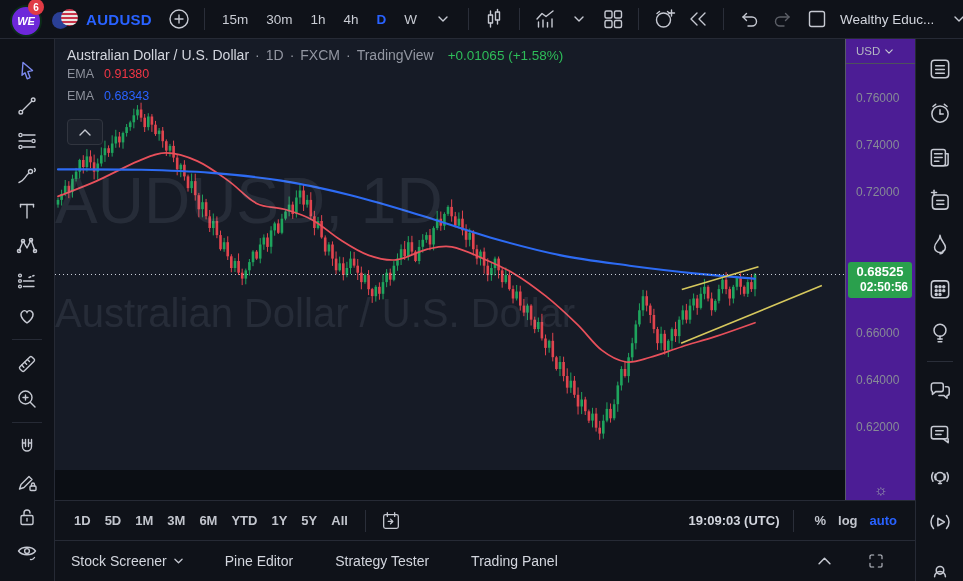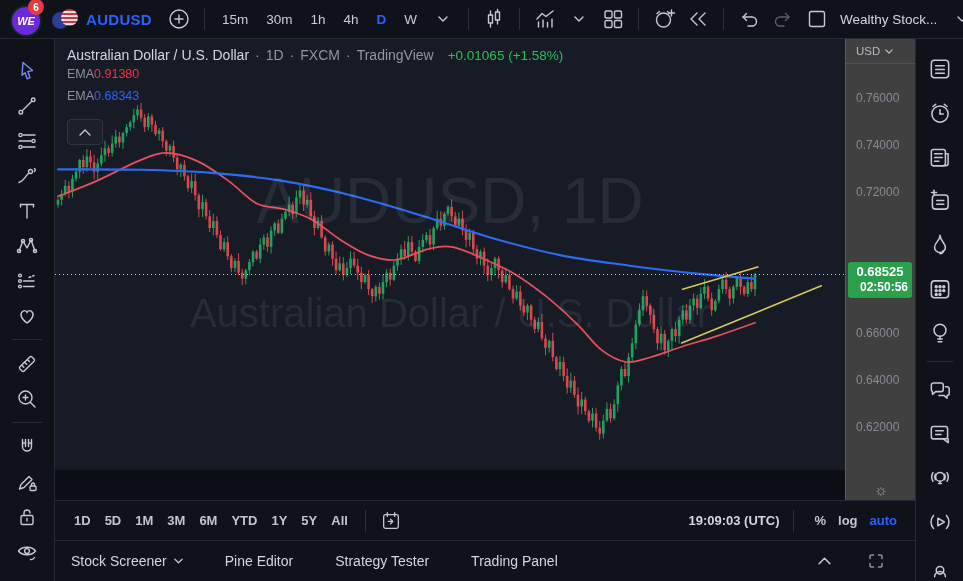--- a/index.html
+++ b/index.html
@@ -43,43 +43,43 @@
          border-radius:4px;cursor:pointer;flex:none;}
   .lsep{width:30px;height:1px;background:#262a35;margin:6px 0;flex:none;}
 
   
   #center{width:860px;display:flex;flex-direction:column;flex:none;}
   #chartarea{height:461px;display:flex;position:relative;}
   #plotwrap{width:790px;height:431px;background:#161b26;position:relative;overflow:hidden;cursor:crosshair;}
   #timerow{position:absolute;left:0;top:431px;width:790px;height:30px;background:#3f434e;
            border-top:1px solid #23262e;box-sizing:border-box;cursor:ew-resize;}
   .tlabel{position:absolute;top:7px;font-size:12px;color:#8d919c;}
-  #paxis{position:absolute;left:790px;top:0;width:70px;height:461px;background:#404040;
+  #paxis{position:absolute;left:790px;top:0;width:70px;height:461px;background:#4c1d95;
          border-left:1px solid #575b66;box-sizing:border-box;cursor:ns-resize;}
   #paxis .usd{height:24px;display:flex;align-items:center;gap:5px;padding-left:10px;
               font-size:11.5px;color:#b4b8c2;border-bottom:1px solid #4d515c;cursor:pointer;}
   .ptick{position:absolute;left:10px;font-size:12px;color:#878b96;}
   #cornercell{position:absolute;left:0;top:437px;width:70px;height:24px;border-top:1px solid #55596400;
               display:flex;align-items:center;justify-content:center;}
   #pricelabel{position:absolute;left:2px;width:64px;border-radius:3px;background:#2aa04d;
               color:#fff;text-align:center;padding:2px 0 3px;line-height:1.25;}
   #pricelabel .p{font-size:13px;font-weight:bold;}
   #pricelabel .c{font-size:12px;font-weight:bold;padding-left:8px;}
   .sun{color:#9aa0ab;font-size:15px;cursor:pointer;}
 
   
-  .wm{position:absolute;left:0;width:100%;text-align:center;color:rgba(190,197,214,0.10);
+  .wm{position:absolute;left:0;width:100%;color:rgba(190,197,214,0.10);
       pointer-events:none;white-space:nowrap;}
   #wm1{top:125px;font-size:64px;font-weight:500;}
   #wm2{top:252px;font-size:40px;font-weight:500;}
   #legend{position:absolute;left:12px;top:8px;font-size:14px;}
   #legend .trow{display:flex;align-items:center;gap:6px;cursor:pointer;}
   #legend .meta{color:#9296a1;}
   #legend .chg{color:#2ebd59;margin-left:8px;font-size:13.5px;}
-  .emarow{display:flex;align-items:center;gap:0;height:22px;font-size:12.5px;cursor:pointer;}
+  .emarow{display:flex;align-items:center;gap:10px;height:22px;font-size:12.5px;cursor:pointer;}
   .emarow .lbl{color:#8d919c;}
   #collapsebtn{position:absolute;left:12px;top:80px;width:34px;height:24px;border-radius:4px;
                background:#1b202b;border:1px solid #31353f;display:flex;align-items:center;
                justify-content:center;cursor:pointer;}
 
   
   #rangebar{height:40px;background:#0f1219;border-top:1px solid #262a35;display:flex;
             align-items:center;padding:0 12px;box-sizing:border-box;font-size:13px;color:#b7bbc5;}
   .rng{padding:4px 7px;border-radius:4px;cursor:pointer;font-weight:bold;color:#c2c5cd;}
   #rangebar .clock{margin-left:auto;color:#d3d6de;font-weight:bold;}
@@ -192,21 +192,21 @@
     <svg class="ic" width="24" height="24" viewBox="0 0 24 24">
         <path d="M18,10 h-9 a4.5,4.5 0 0 0 0,9 h4"></path>
         <polyline points="14.5,6.5 18,10 14.5,13.5"></polyline>
       </svg>
   </div>
   <div class="tbtn">
     <svg class="ic" width="24" height="24" viewBox="0 0 24 24">
         <rect x="4.5" y="4.5" width="15" height="15" rx="2"></rect>
       </svg>
   </div>
-  <span class="layoutname">Wealthy Stock...</span>
+  <span class="layoutname">Wealthy Educ...</span>
   <div class="tbtn">
     <svg class="ic" width="10" height="6" viewBox="0 0 10 6">
         <polyline points="1,1 5,5 9,1"></polyline>
       </svg>
   </div>
 
 </div>
 
 <div id="main">
 

